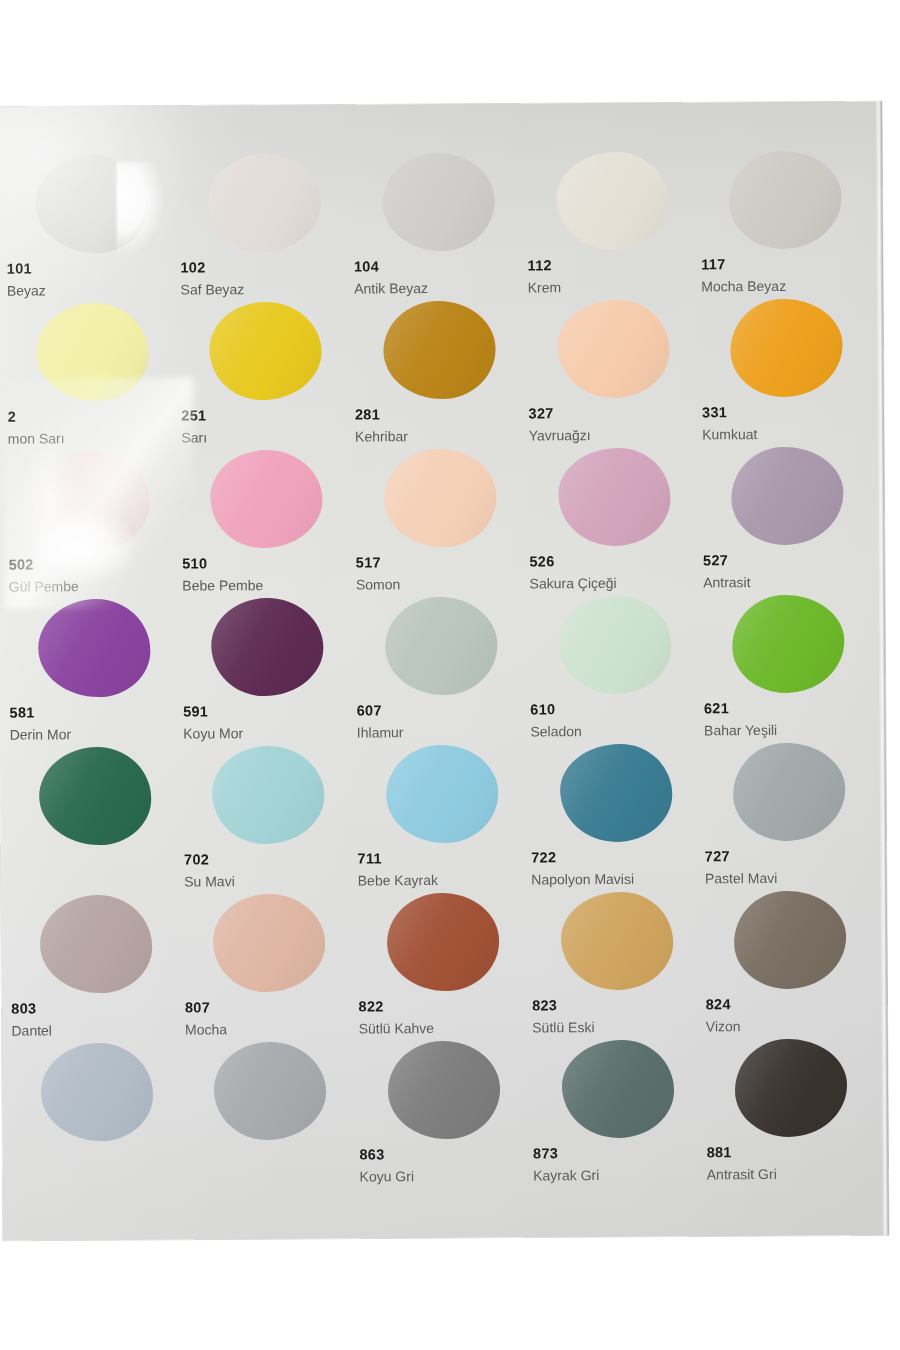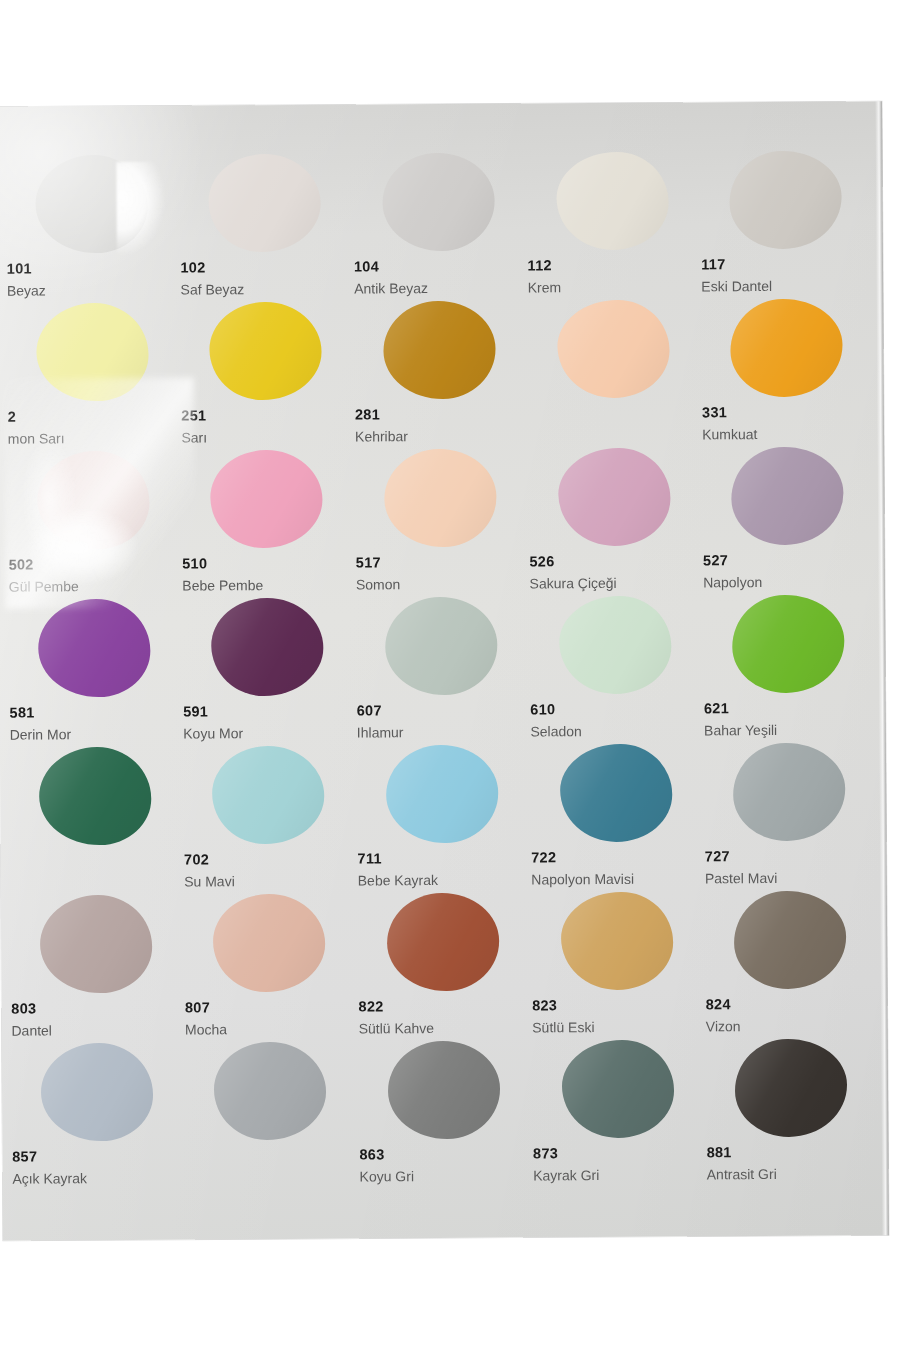--- a/index.html
+++ b/index.html
@@ -206,21 +206,21 @@
           <span class="code">112</span>
           <span class="cname">Krem</span>
         </div>
       </div>
       <div class="swatch-cell">
         <div class="blob-wrap">
           <div class="blob v2" style="background: rgb(205, 201, 195);"></div>
         </div>
         <div class="labels">
           <span class="code">117</span>
-          <span class="cname">Eski Dantel</span>
+          <span class="cname">Mocha Beyaz</span>
         </div>
       </div>
       <div class="swatch-cell">
         <div class="blob-wrap">
           <div class="blob v1" style="background: rgb(242, 240, 168);"></div>
         </div>
         <div class="labels">
           <span class="code">2</span>
           <span class="cname">mon Sarı</span>
         </div>
@@ -240,20 +240,24 @@
         </div>
         <div class="labels">
           <span class="code">281</span>
           <span class="cname">Kehribar</span>
         </div>
       </div>
       <div class="swatch-cell">
         <div class="blob-wrap">
           <div class="blob v3" style="background: rgb(246, 203, 172);"></div>
         </div>
+        <div class="labels">
+          <span class="code">327</span>
+          <span class="cname">Yavruağzı</span>
+        </div>
       </div>
       <div class="swatch-cell">
         <div class="blob-wrap">
           <div class="blob v2" style="background: rgb(237, 160, 29);"></div>
         </div>
         <div class="labels">
           <span class="code">331</span>
           <span class="cname">Kumkuat</span>
         </div>
       </div>
@@ -292,21 +296,21 @@
           <span class="code">526</span>
           <span class="cname">Sakura Çiçeği</span>
         </div>
       </div>
       <div class="swatch-cell">
         <div class="blob-wrap">
           <div class="blob v2" style="background: rgb(169, 151, 172);"></div>
         </div>
         <div class="labels">
           <span class="code">527</span>
-          <span class="cname">Napolyon</span>
+          <span class="cname">Antrasit</span>
         </div>
       </div>
       <div class="swatch-cell">
         <div class="blob-wrap">
           <div class="blob v1" style="background: rgb(138, 68, 160);"></div>
         </div>
         <div class="labels">
           <span class="code">581</span>
           <span class="cname">Derin Mor</span>
         </div>
@@ -429,24 +433,20 @@
           <div class="blob v2" style="background: rgb(120, 109, 96);"></div>
         </div>
         <div class="labels">
           <span class="code">824</span>
           <span class="cname">Vizon</span>
         </div>
       </div>
       <div class="swatch-cell">
         <div class="blob-wrap">
           <div class="blob v1" style="background: rgb(178, 188, 199);"></div>
-        </div>
-        <div class="labels">
-          <span class="code">857</span>
-          <span class="cname">Açık Kayrak</span>
         </div>
       </div>
       <div class="swatch-cell">
         <div class="blob-wrap">
           <div class="blob v5" style="background: rgb(166, 170, 173);"></div>
         </div>
       </div>
       <div class="swatch-cell">
         <div class="blob-wrap">
           <div class="blob v4" style="background: rgb(124, 125, 124);"></div>

